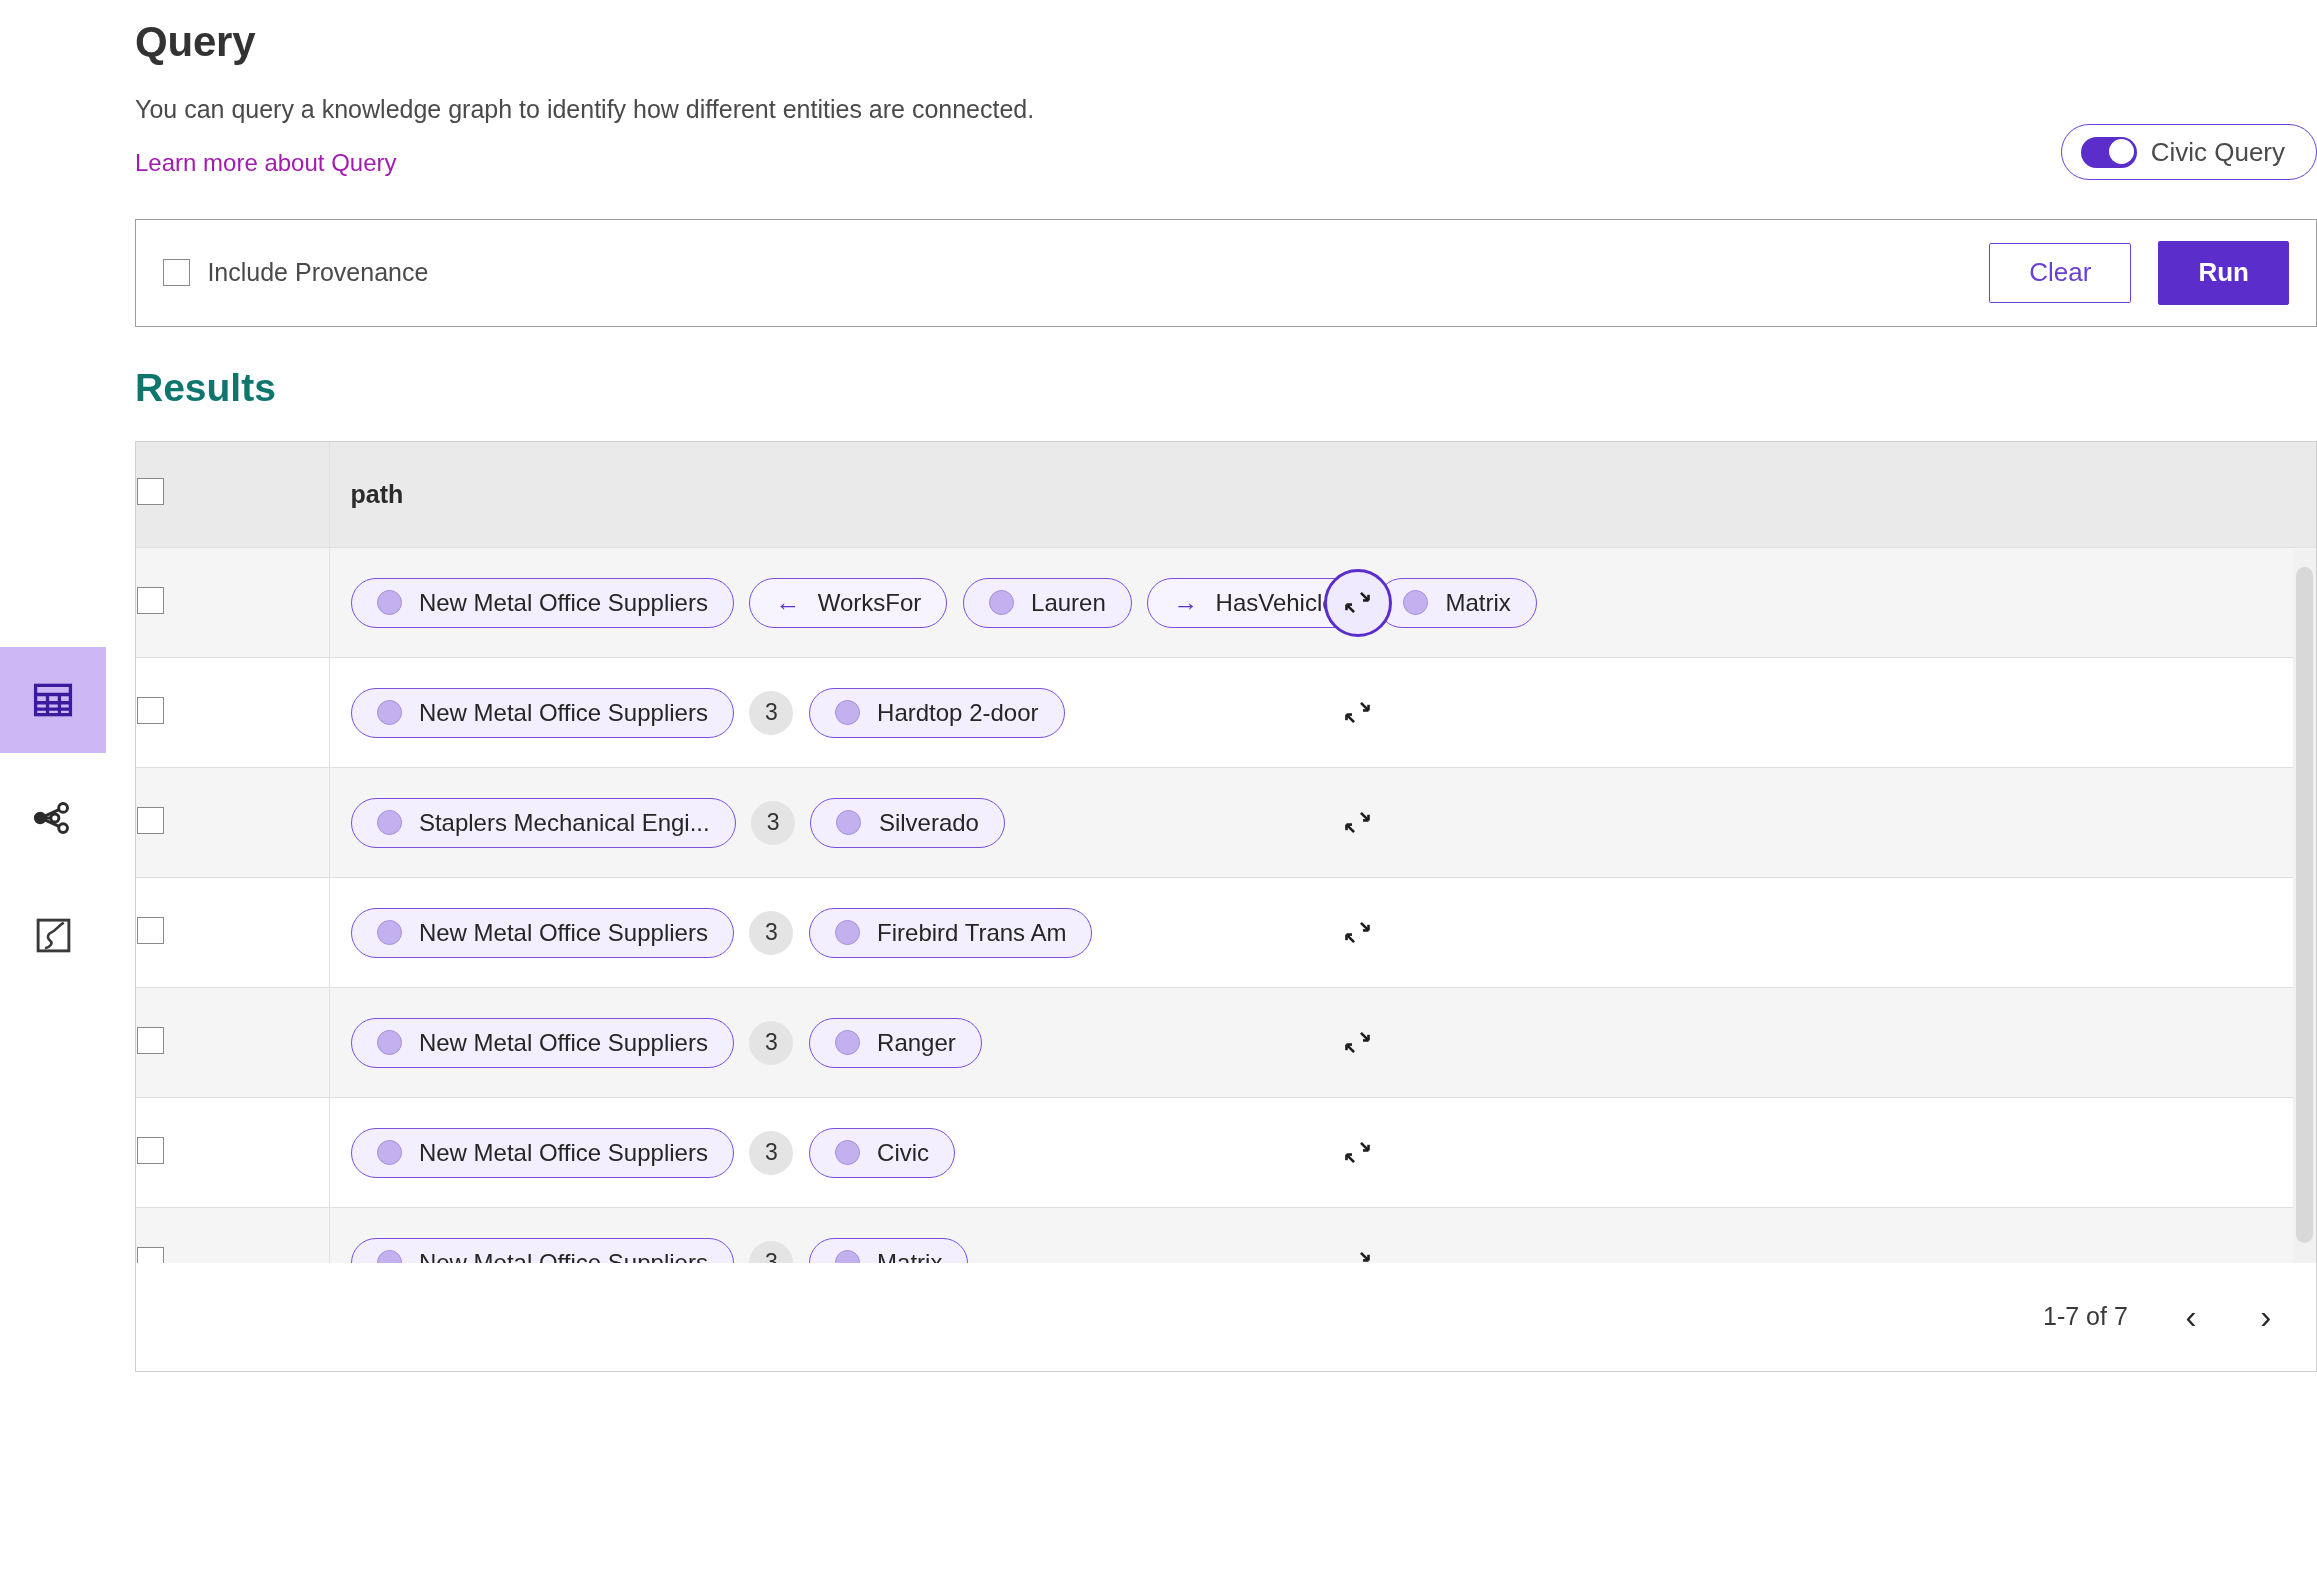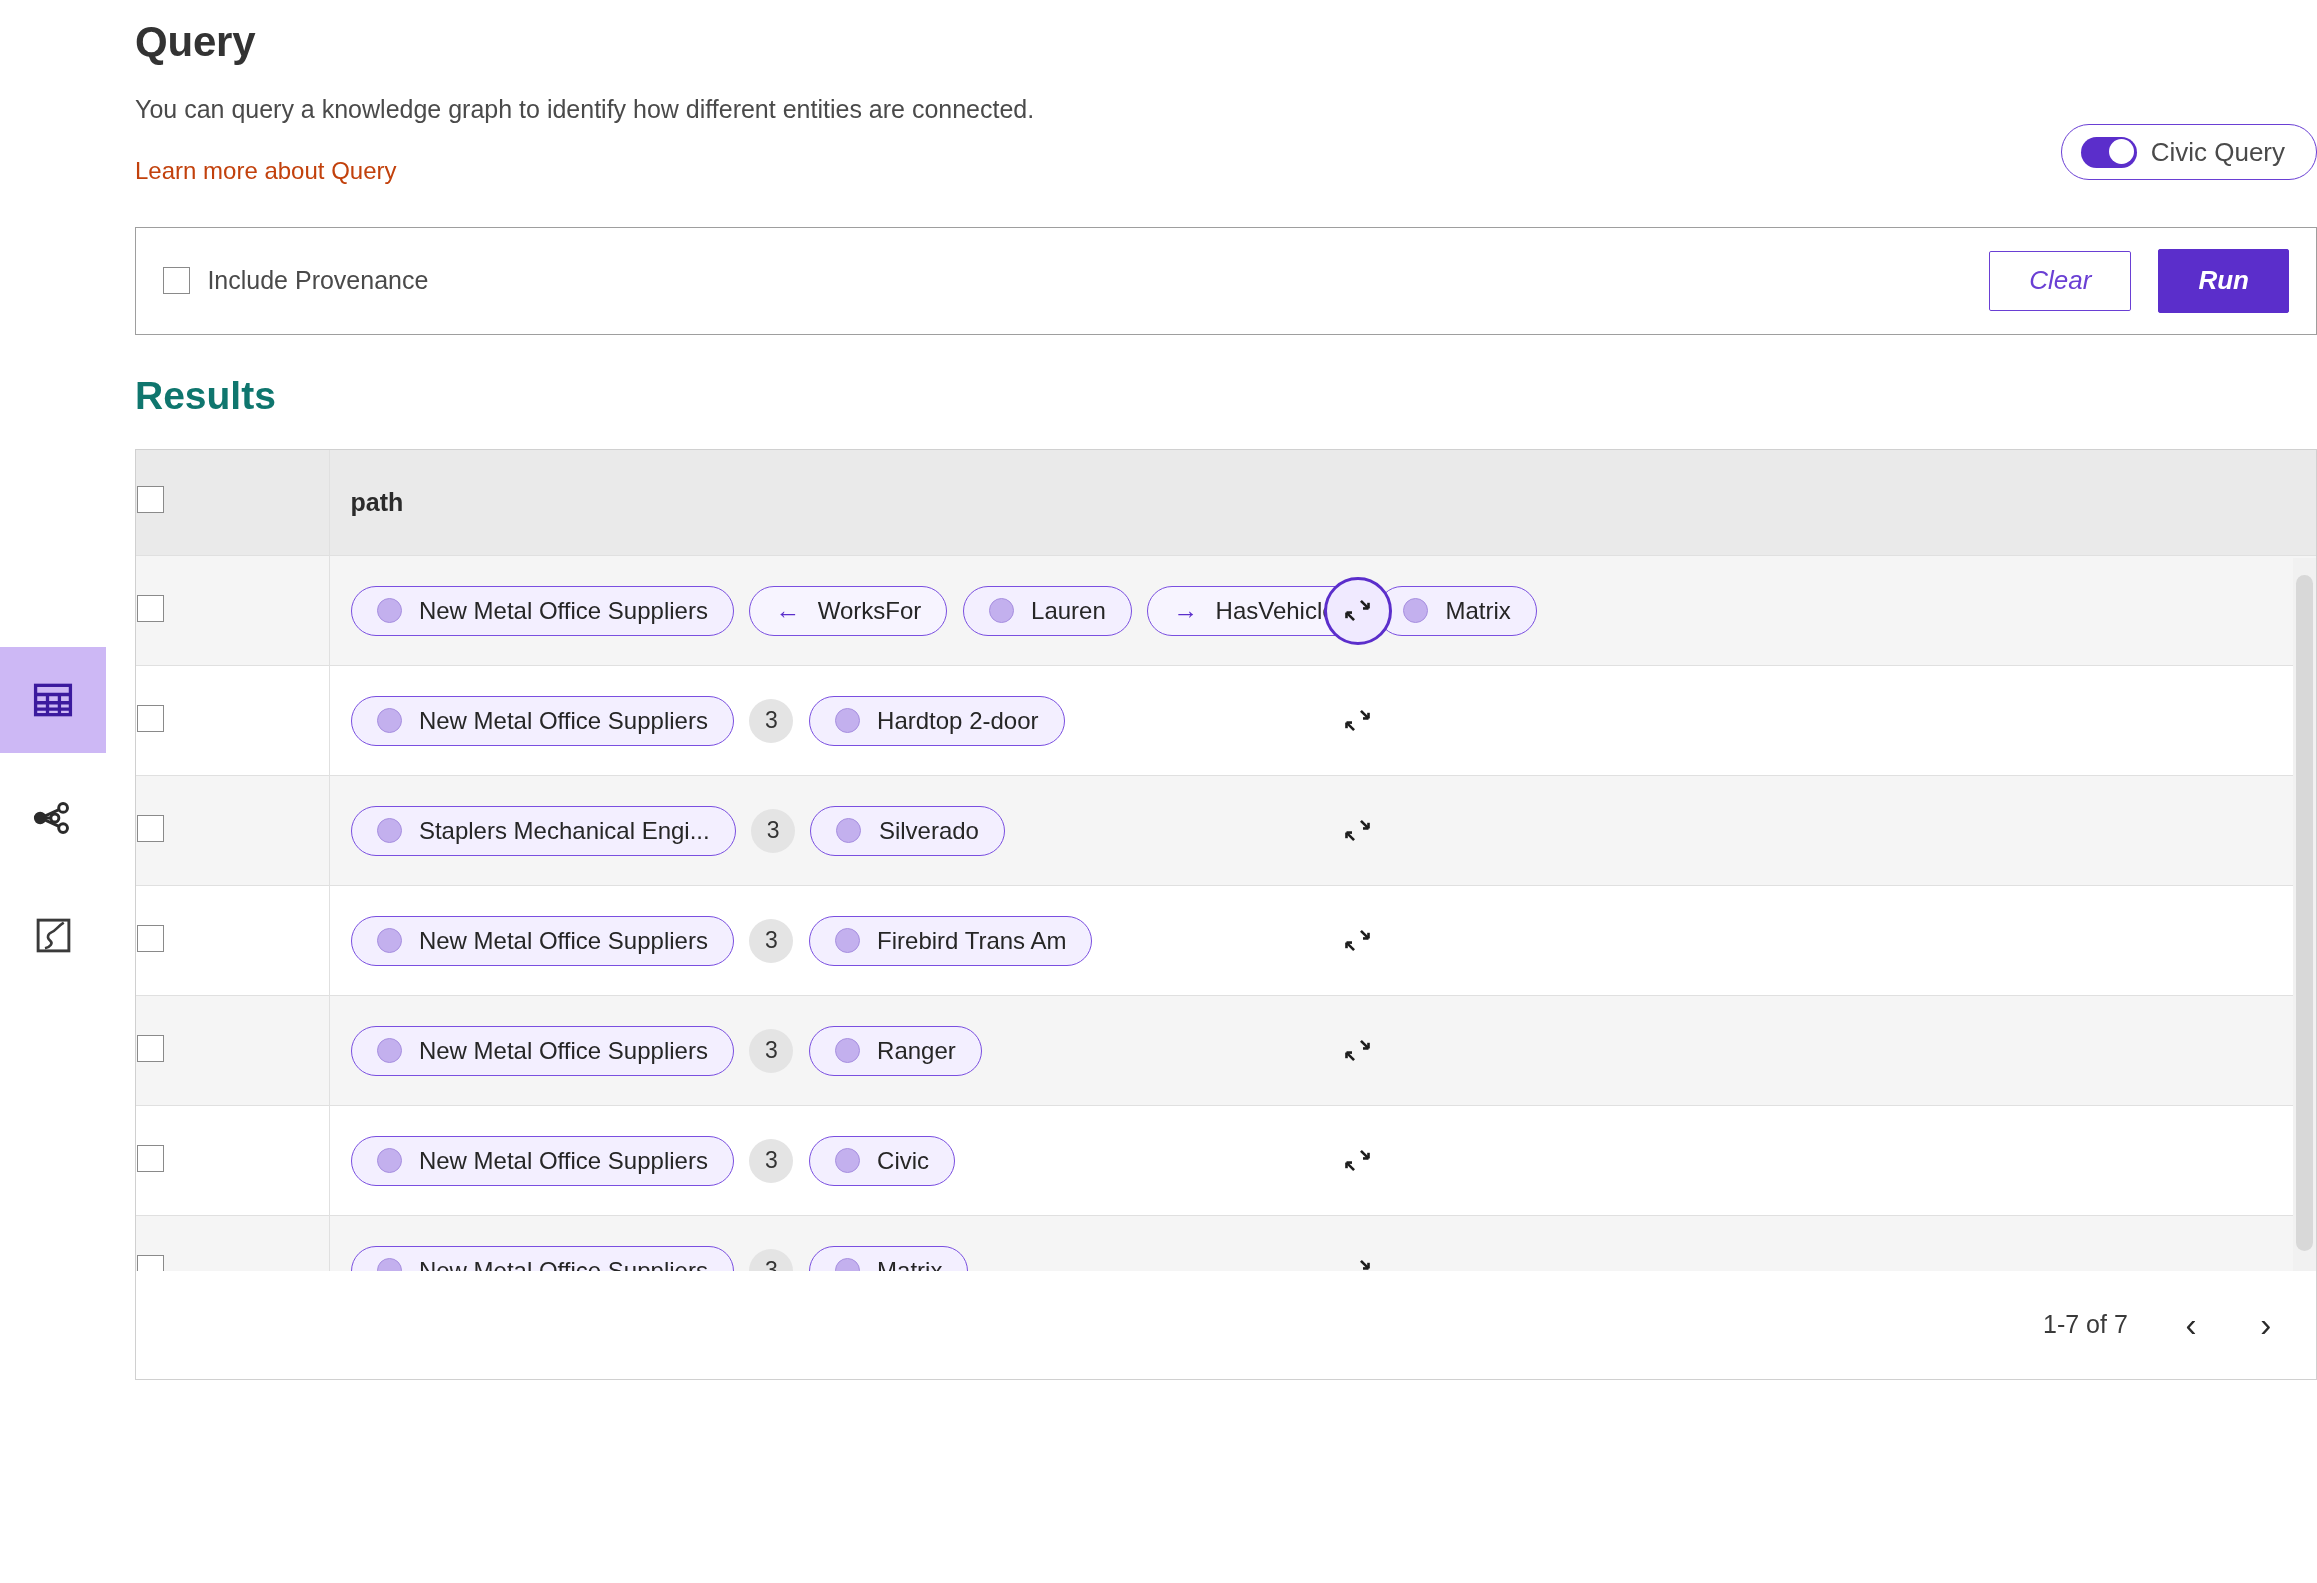--- a/index.html
+++ b/index.html
@@ -47,22 +47,22 @@
 
   .subtitle {
     font-size: 25px;
     color: #4a4a4a;
     margin-top: 29px;
   }
 
   .learn-link {
     display: inline-block;
     font-size: 24px;
-    color: #c2410c;
-    margin-top: 33px;
+    color: #a21caf;
+    margin-top: 25px;
     text-decoration: none;
     cursor: pointer;
   }
 
   
   .show-query {
     position: absolute;
     right: 0; top: 114px;
     display: flex; align-items: center; gap: 13.5px;
     border: 1.9px solid #6a3fd4;
@@ -133,21 +133,20 @@
     font-size: 25px;
     color: #4a4a4a;
     cursor: pointer;
   }
   .spacer { flex: 1; }
   .btn {
     font-family: "Liberation Sans", sans-serif;
     font-size: 26px;
     cursor: pointer;
     border-radius: 1.9px;
-    font-style: italic;
   }
   .btn-clear {
     border: 1.9px solid #6a3fd4;
     background: #ffffff;
     color: #6a3fd4;
     padding: 13.5px 39px;
     margin-right: 27px;
   }
   .btn-run {
     border: 1.9px solid #5b2ecb;

